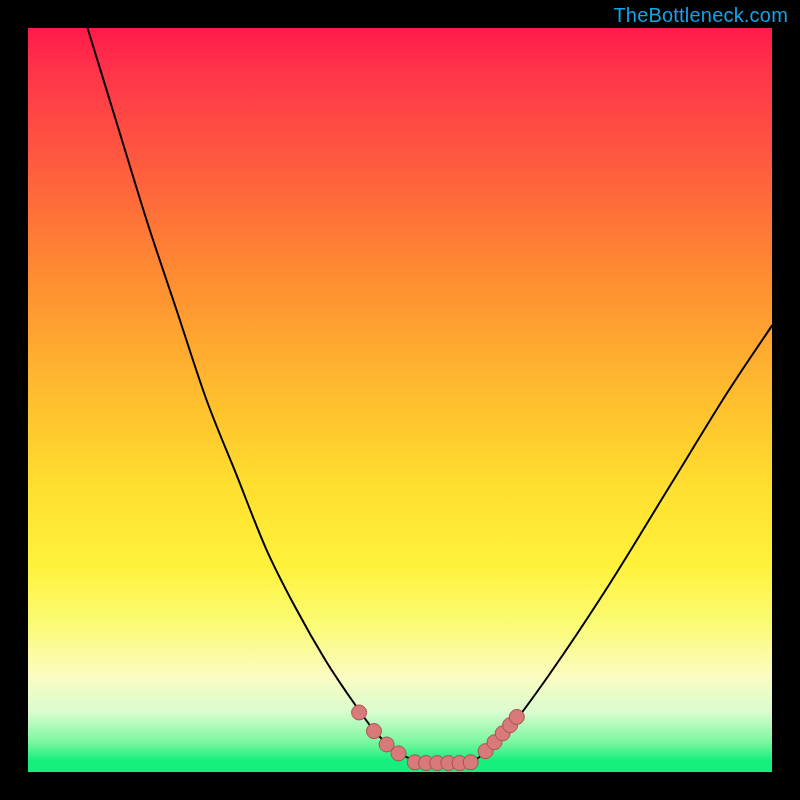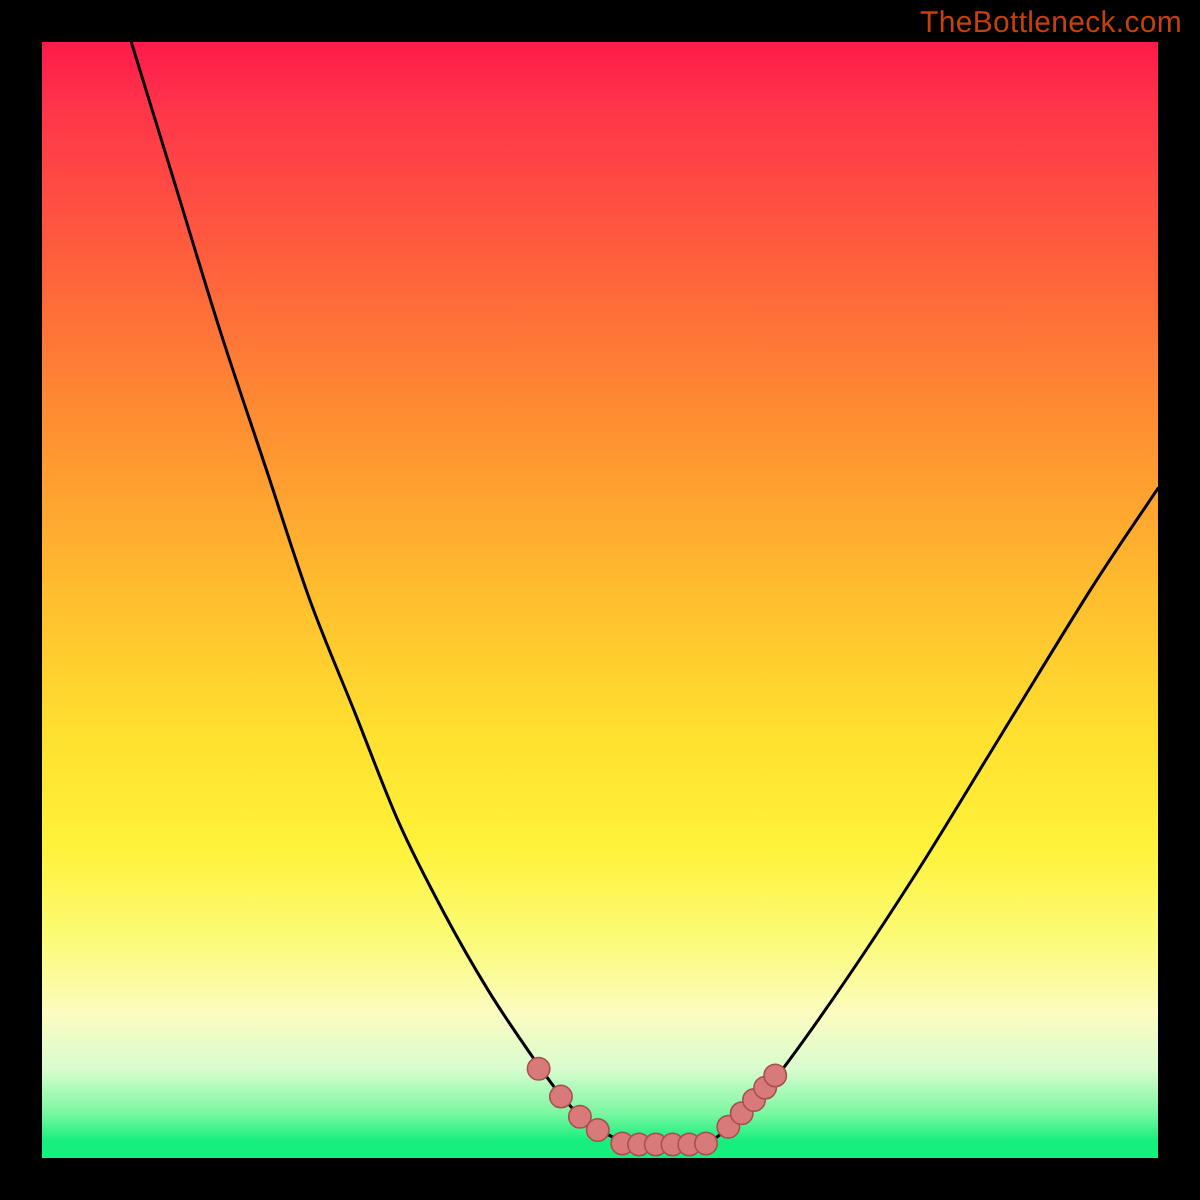--- a/index.html
+++ b/index.html
@@ -40,21 +40,21 @@
       #d9fccf 92%,
       #7af7a0 96%,
       #16ee7d 98.5%,
       #16ee7d 100%
     );
   }
   .watermark {
     position: absolute;
     top: 4px;
     right: 12px;
-    color: #c2410c;
+    color: #0ea5e9;
     font-size: 20px;
     font-weight: 500;
     letter-spacing: 0.2px;
     user-select: none;
   }
   svg.curves {
     position: absolute;
     top: 0;
     left: 0;
   }

